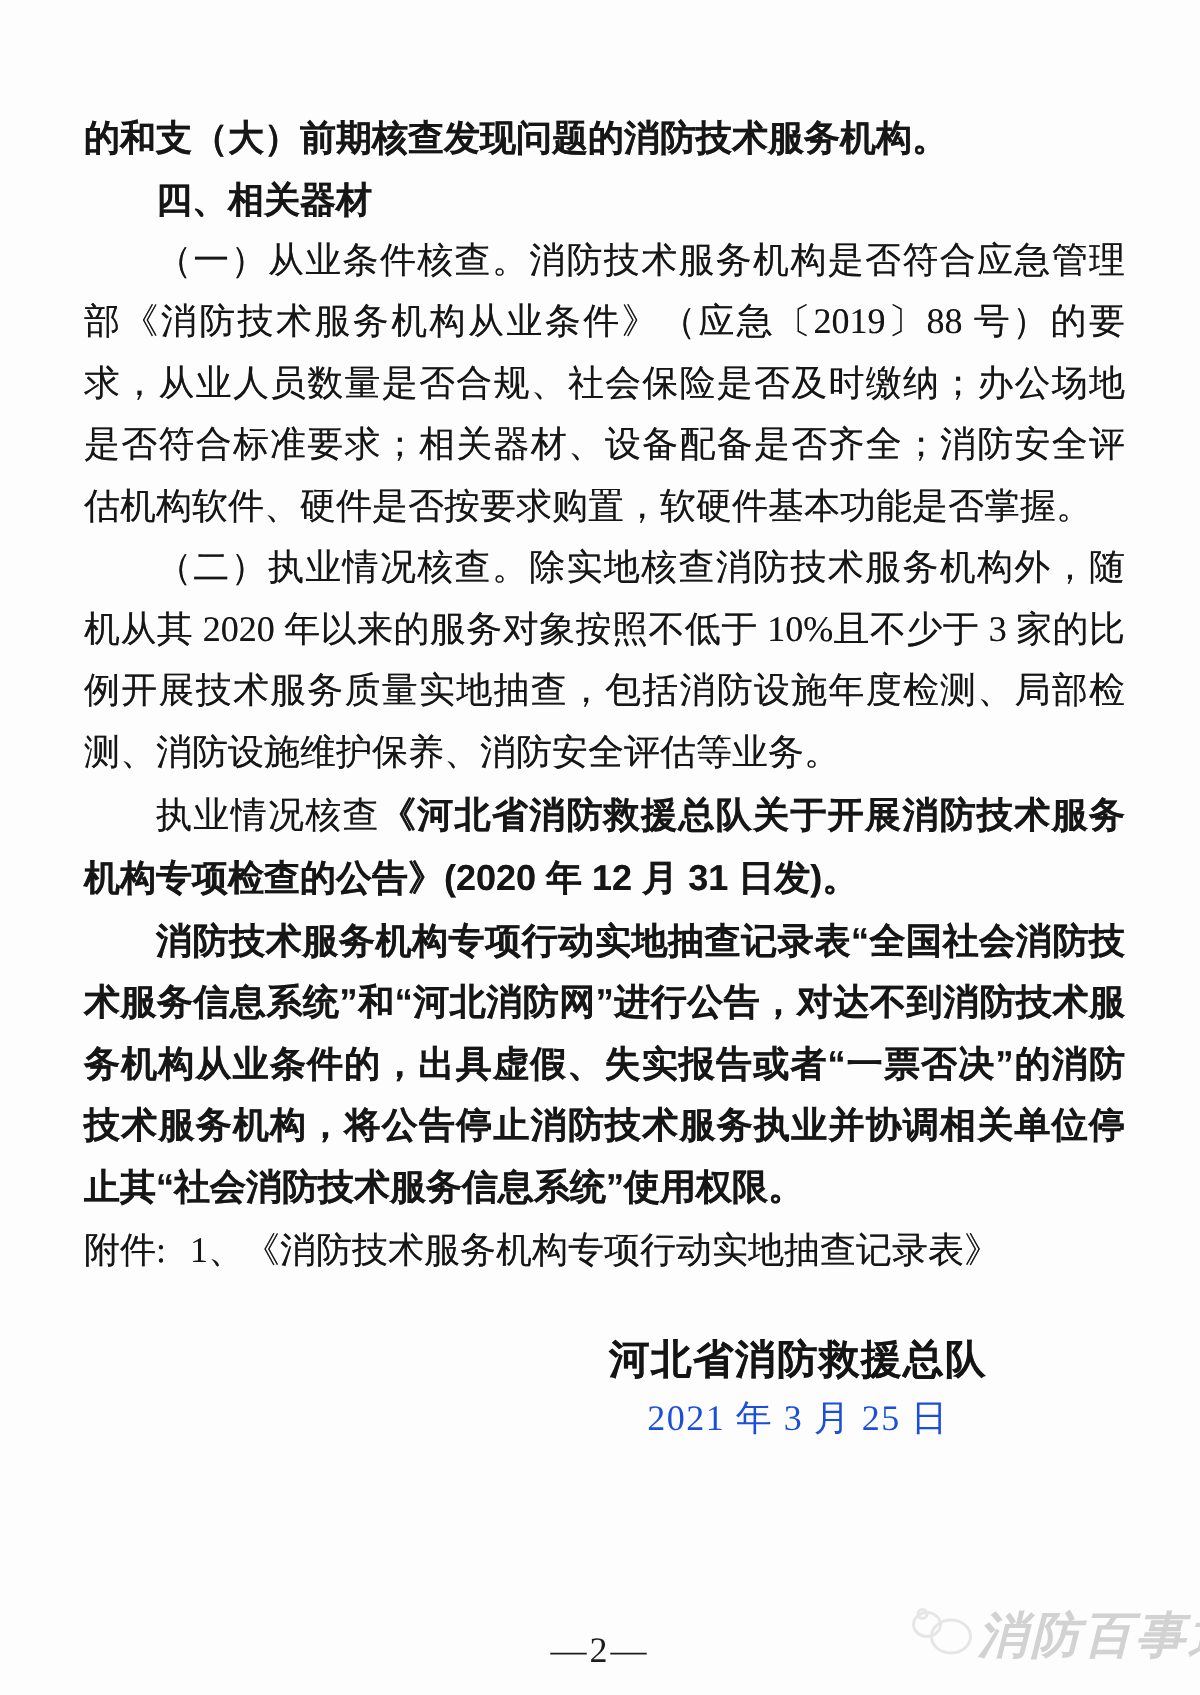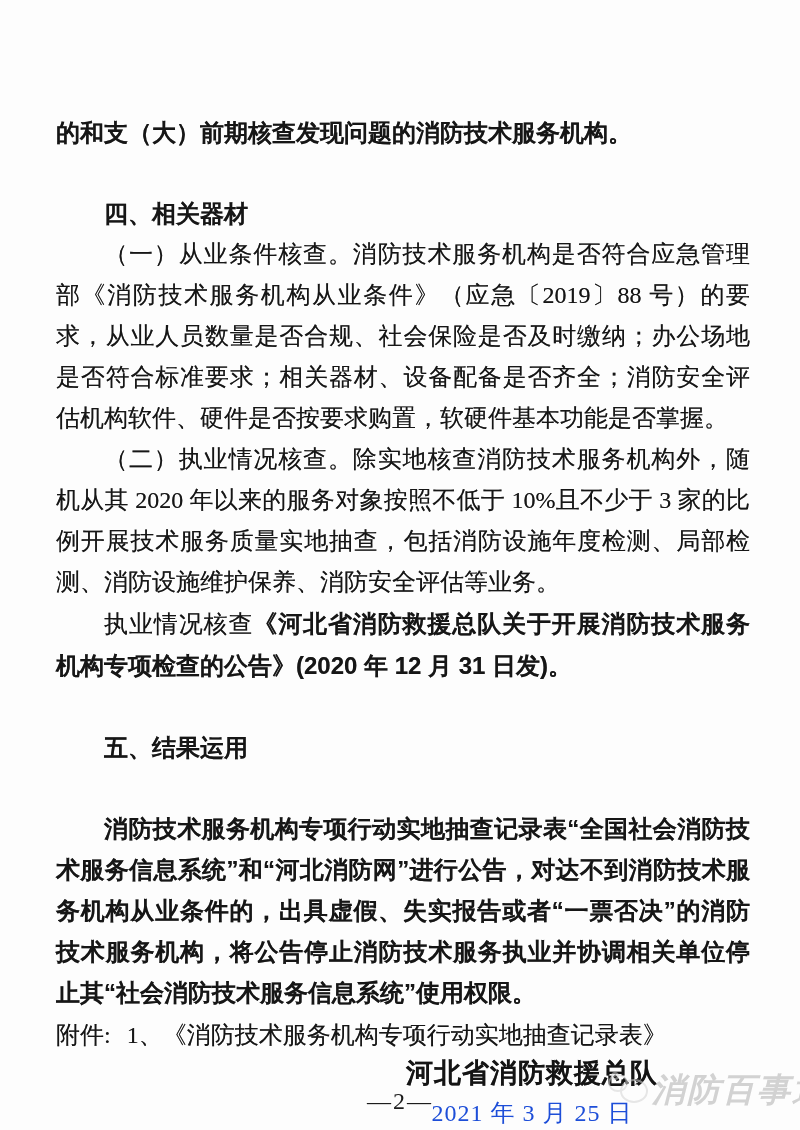--- a/index.html
+++ b/index.html
@@ -17,27 +17,28 @@
     width:694px;
   }
   .ln {
     margin:0;
     font-size:24px;
     line-height:41px;
     color:#161616;
     text-shadow:0 0 0.4px rgba(0,0,0,0.55);
   }
   .fs  { font-family:"Liberation Serif","DejaVu Serif",serif; }
-  .hei { font-family:"Liberation Sans","DejaVu Sans",sans-serif; font-weight:700;margin-top:40px; }
+  .hei { font-family:"Liberation Sans","DejaVu Sans",sans-serif; font-weight:700; }
   .ind { text-indent:48px; }
   .just { text-align:justify; text-justify:inter-character; }
   .attach { line-height:44px; }
   .attach .attach-item { margin-left:16px; }
   .attach2 { text-indent:90px; margin-top:2px; }
   .signature {
+    margin-top:34px;
     margin-left:340px;
     width:272px;
     text-align:center;
   }
   .sig-org {
     margin:0;
     font-size:27px;
     line-height:32px;
     letter-spacing:1px;
     color:#141414;
@@ -116,21 +117,20 @@
     <p class="ln hei">的和支（大）前期核查发现问题的消防技术服务机构。</p>
 
     <p class="ln hei ind">四、相关器材</p>
 
     <p class="ln fs ind just">（一）从业条件核查。消防技术服务机构是否符合应急管理部《消防技术服务机构从业条件》（应急〔2019〕88 号）的要求，从业人员数量是否合规、社会保险是否及时缴纳；办公场地是否符合标准要求；相关器材、设备配备是否齐全；消防安全评估机构软件、硬件是否按要求购置，软硬件基本功能是否掌握。</p>
 
     <p class="ln fs ind just">（二）执业情况核查。除实地核查消防技术服务机构外，随机从其 2020 年以来的服务对象按照不低于 10%且不少于 3 家的比例开展技术服务质量实地抽查，包括消防设施年度检测、局部检测、消防设施维护保养、消防安全评估等业务。</p>
 
     <p class="ln fs ind just"><span>执业情况核查</span><span class="hei">《河北省消防救援总队关于开展消防技术服务机构专项检查的公告》(2020 年 12 月 31 日发)。</span></p>
 
-    <p class="ln hei ind">五、结果运用</p>
 
     <p class="ln hei ind just">消防技术服务机构专项行动实地抽查记录表“全国社会消防技术服务信息系统”和“河北消防网”进行公告，对达不到消防技术服务机构从业条件的，出具虚假、失实报告或者“一票否决”的消防技术服务机构，将公告停止消防技术服务执业并协调相关单位停止其“社会消防技术服务信息系统”使用权限。</p>
 
     <p class="ln fs attach"><span>附件:</span><span class="attach-item">1、《消防技术服务机构专项行动实地抽查记录表》</span></p>
 
 
     <div class="signature">
       <p class="sig-org hei">河北省消防救援总队</p>
       <p class="sig-date fs">2021 年 3 月 25 日</p>
     </div>

